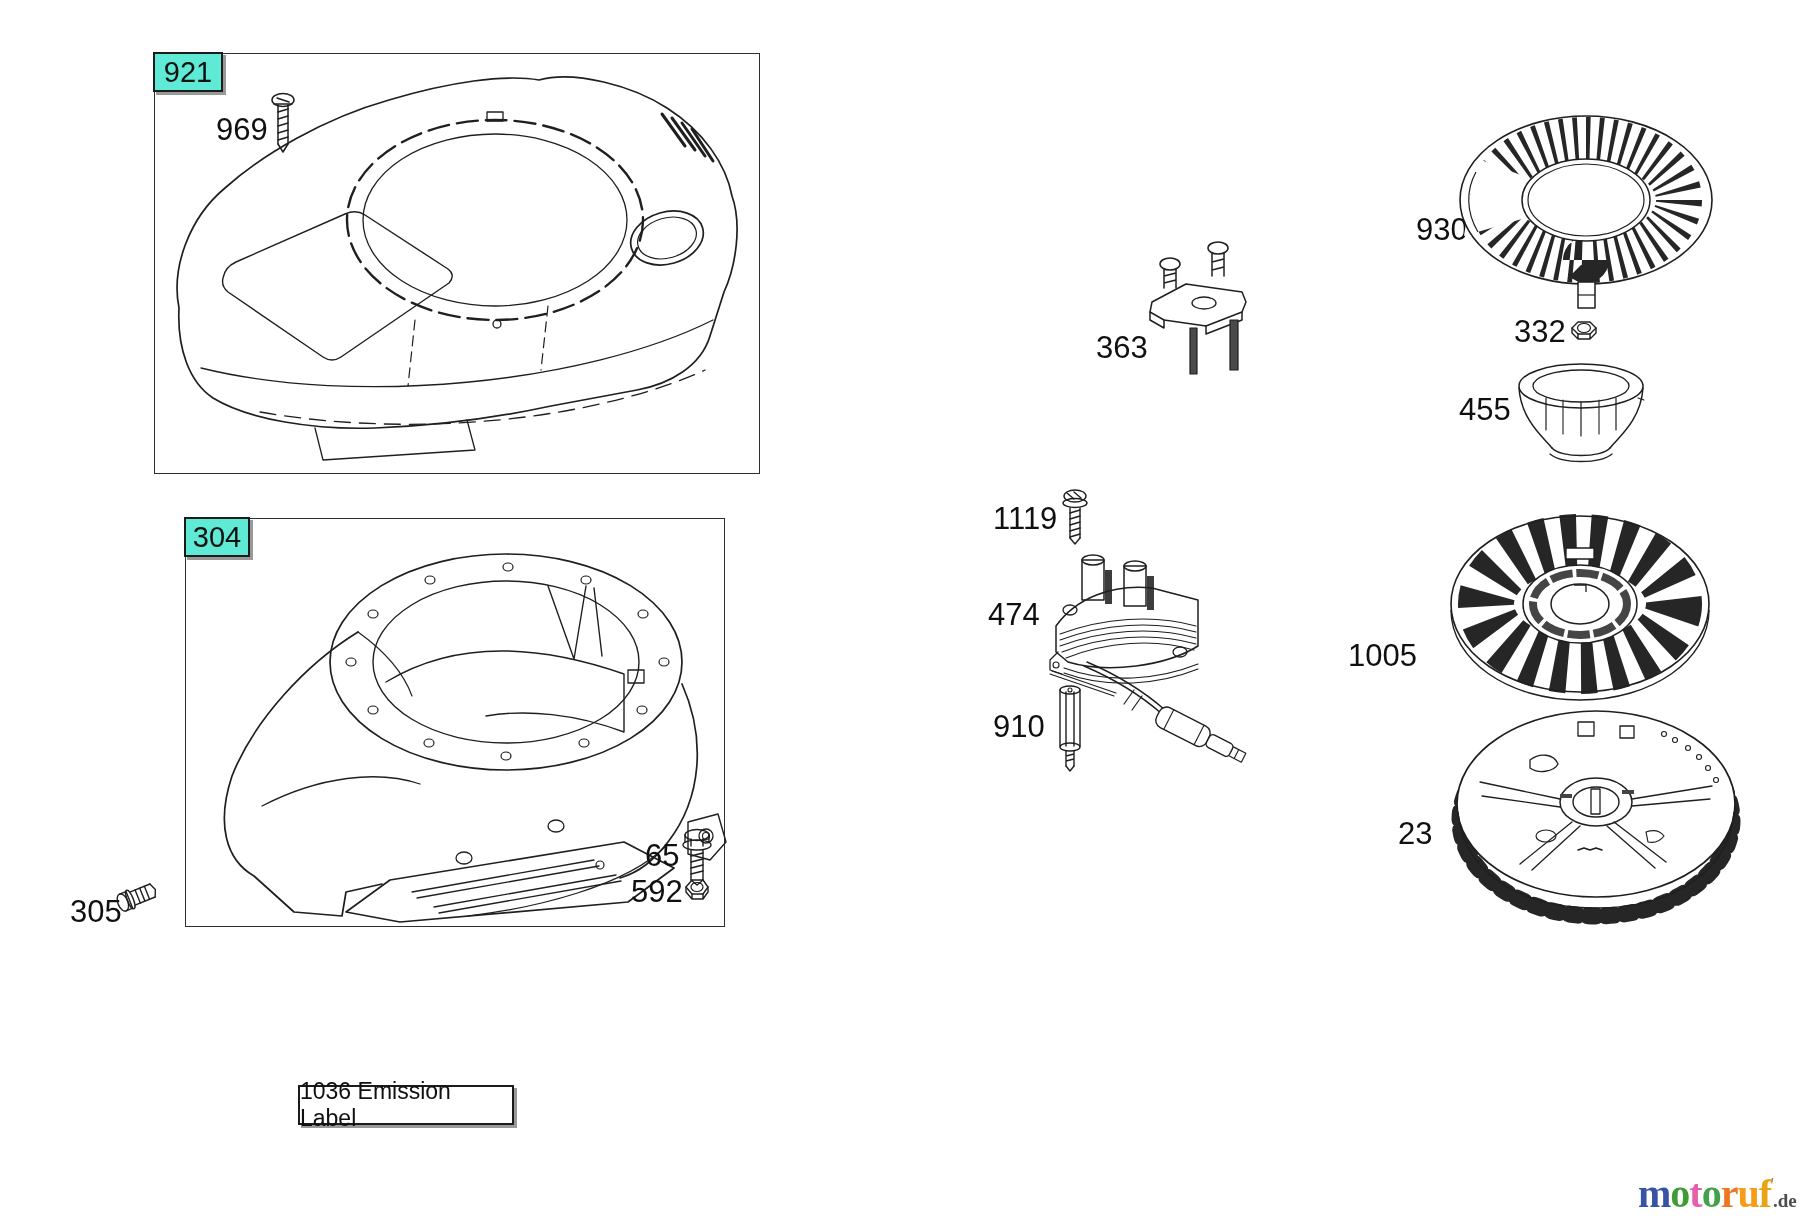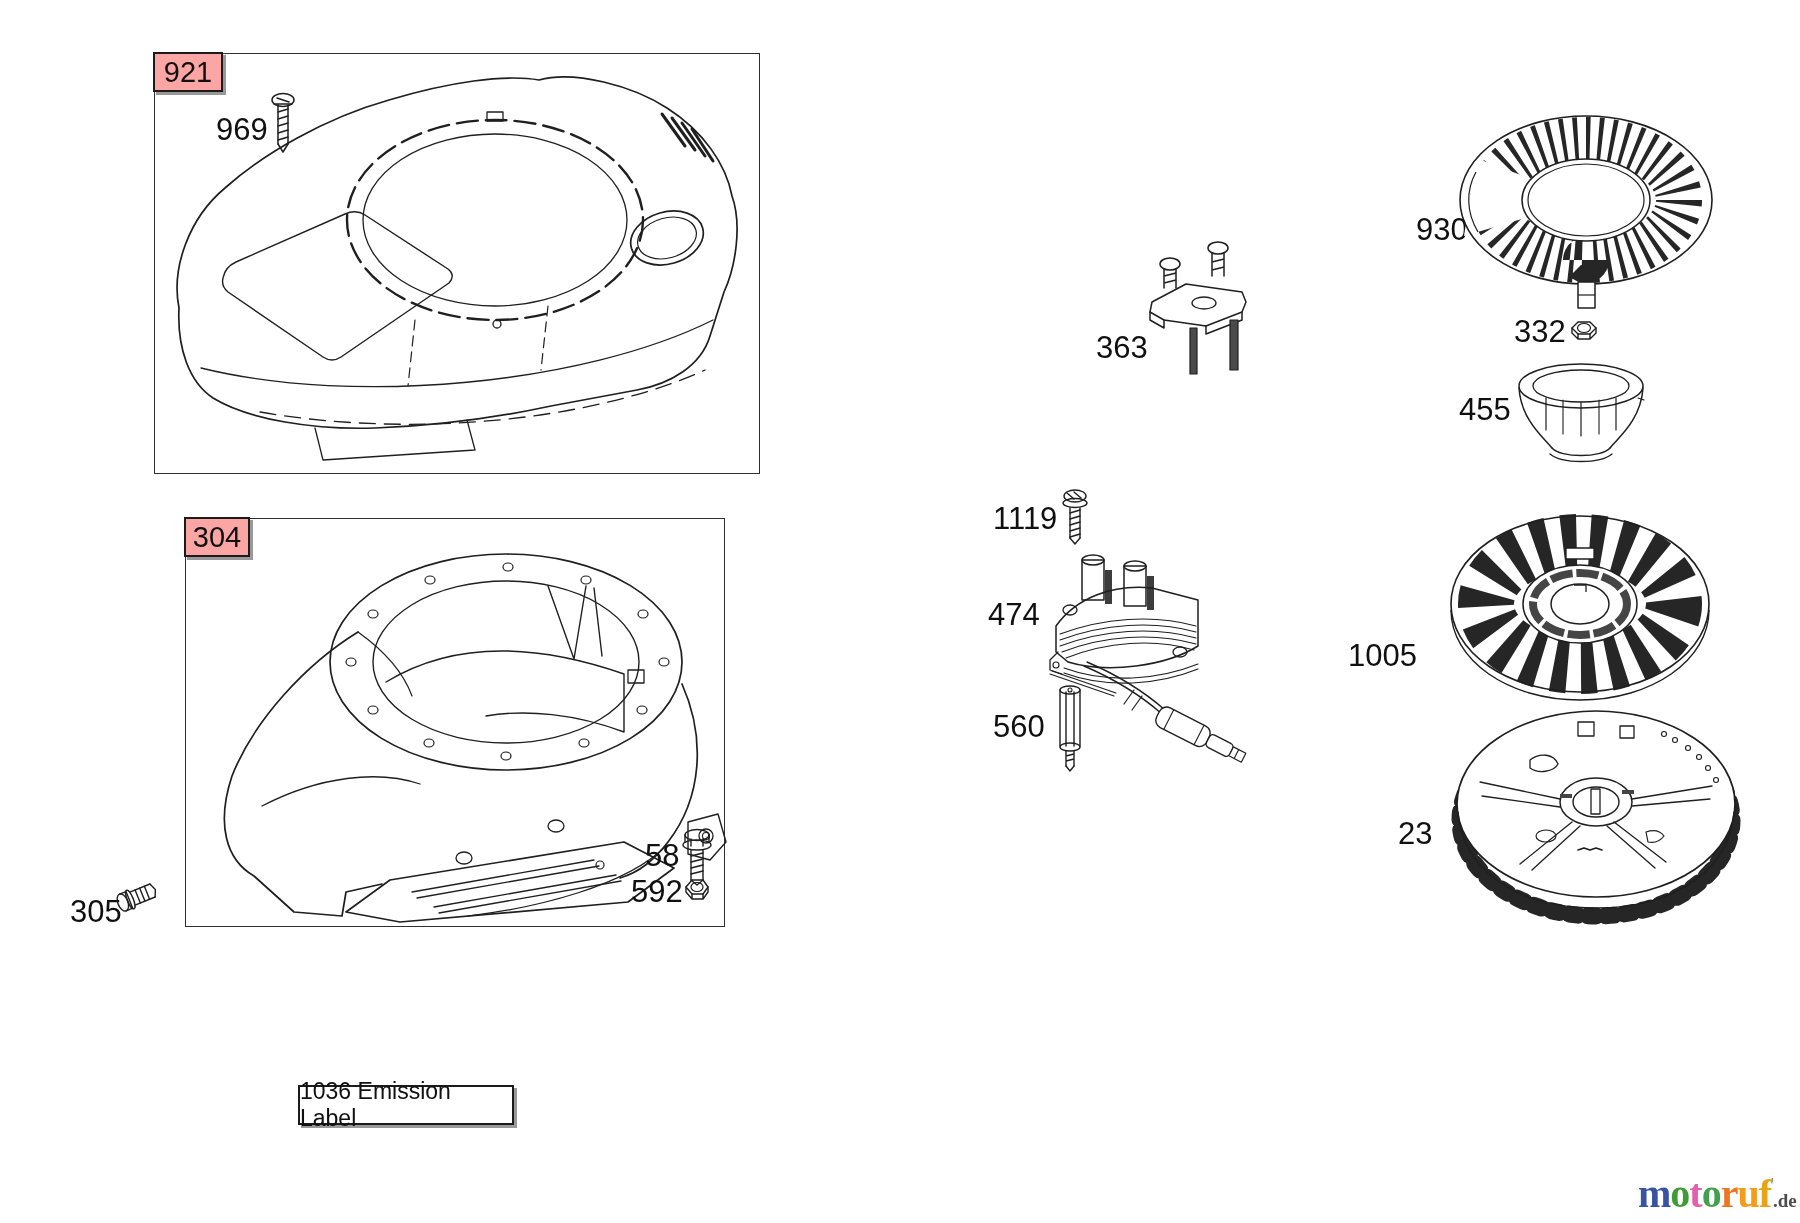--- a/index.html
+++ b/index.html
@@ -1,19 +1,19 @@
 <!DOCTYPE html>
 <html><head>
 <meta charset="utf-8">
 <style>
   html,body{margin:0;padding:0;background:#ffffff;}
   .canvas{position:relative;width:1800px;height:1223px;background:#ffffff;overflow:hidden;
           font-family:"Liberation Sans", sans-serif;color:#101010;}
   .frame{position:absolute;border:1px solid #2f2f2f;background:transparent;}
-  .tagbox{position:absolute;background:#fca5a5;border:2px solid #1b1b1b;box-shadow:3px 3px 0 #999;
+  .tagbox{position:absolute;background:#5eead4;border:2px solid #1b1b1b;box-shadow:3px 3px 0 #999;
           display:flex;align-items:center;justify-content:center;font-size:29px;color:#101010;}
   .plabel{position:absolute;font-size:31px;color:#101010;white-space:nowrap;}
   .art{position:absolute;overflow:visible;}
   .emission{position:absolute;left:298px;top:1085px;width:212px;height:36px;border:2px solid #1b1b1b;
             box-shadow:3px 3px 0 #999;background:#fff;display:flex;align-items:center;justify-content:center;
             font-size:23px;color:#101010;}
   .caption{position:absolute;left:36px;top:1143px;font-size:37px;color:#0c0c0c;letter-spacing:0px;}
   .logo{position:absolute;left:1638px;top:1170px;font-family:"Liberation Serif", serif;font-weight:bold;
         font-size:40px;letter-spacing:-1px;white-space:nowrap;}
   .logo .tick{font-size:16px;vertical-align:18px;color:#8a8a8a;font-weight:normal;}
@@ -96,21 +96,21 @@
       <path d="M 492 298 L 522 290 L 530 318 L 514 336 L 492 330 Z" stroke-width="1.4"></path>
       <circle cx="510" cy="312" r="7" stroke-width="1.3"></circle>
         <circle cx="510" cy="312" r="3.5" stroke-width="1.1"></circle>
       <ellipse cx="268" cy="334" rx="8" ry="6" stroke-width="1.3"></ellipse>
       <ellipse cx="360" cy="302" rx="8" ry="6" stroke-width="1.3"></ellipse>
       <path d="M 66 282 C 124 252 182 246 224 260" stroke-width="1.3"></path>
       <path d="M 162 108 C 190 128 208 150 216 172" stroke-width="1.2"></path>
     </g>
   </svg>
 
-  <div class="plabel" style="left:645px;top:838px;">58</div>
+  <div class="plabel" style="left:645px;top:838px;">65</div>
   <svg class="art" style="left:681px;top:828px;" width="32" height="62" viewBox="0 0 32 62">
     <g stroke="#1f1f1f" stroke-width="1.4" fill="none" stroke-linecap="round" stroke-linejoin="round">
       <ellipse cx="16" cy="7" rx="12" ry="5.5"></ellipse>
       <path d="M 4 7 L 4 14 M 28 7 L 28 14 M 10 11 L 10 18 M 22 11 L 22 18"></path>
       <ellipse cx="16" cy="17" rx="14" ry="5"></ellipse>
       <path d="M 10 22 L 10 52 M 22 22 L 22 52"></path>
       <path d="M 10 28 L 22 25 M 10 34 L 22 31 M 10 40 L 22 37 M 10 46 L 22 43"></path>
       <path d="M 10 52 L 16 57 L 22 52"></path>
     </g>
   </svg>
@@ -182,21 +182,21 @@
       </g>
       <ellipse cx="22" cy="62" rx="7" ry="5" stroke-width="1.3"></ellipse>
       <ellipse cx="132" cy="104" rx="7" ry="5" stroke-width="1.3"></ellipse>
       <path d="M 10 104 L 2 112 L 2 122 L 14 126" stroke-width="1.3"></path>
       <circle cx="8" cy="117" r="3" stroke-width="1.1"></circle>
       <path d="M 16 120 C 60 136 110 132 150 116 M 16 125 C 60 141 110 137 150 121" stroke-width="1.2"></path>
       <path d="M 2 126 L 66 148 M 4 123 L 68 145" stroke-width="1.1"></path>
     </g>
   </svg>
 
-  <div class="plabel" style="left:993px;top:709px;">560</div>
+  <div class="plabel" style="left:993px;top:709px;">910</div>
 
   <svg class="art" style="left:1056px;top:684px;" width="28" height="92" viewBox="0 0 28 92">
     <g stroke="#1f1f1f" stroke-width="1.4" fill="none" stroke-linecap="round" stroke-linejoin="round">
       <ellipse cx="14" cy="6" rx="10" ry="4"></ellipse>
       <circle cx="14" cy="6" r="2" stroke-width="1.1"></circle>
       <path d="M 4 6 L 4 62 M 24 6 L 24 62 M 10 8 L 10 62 M 18 8 L 18 62"></path>
       <ellipse cx="14" cy="63" rx="10" ry="4"></ellipse>
       <path d="M 10 67 L 10 82 M 18 67 L 18 82 M 10 72 L 18 70 M 10 77 L 18 75"></path>
       <path d="M 10 82 L 14 87 L 18 82"></path>
     </g>

